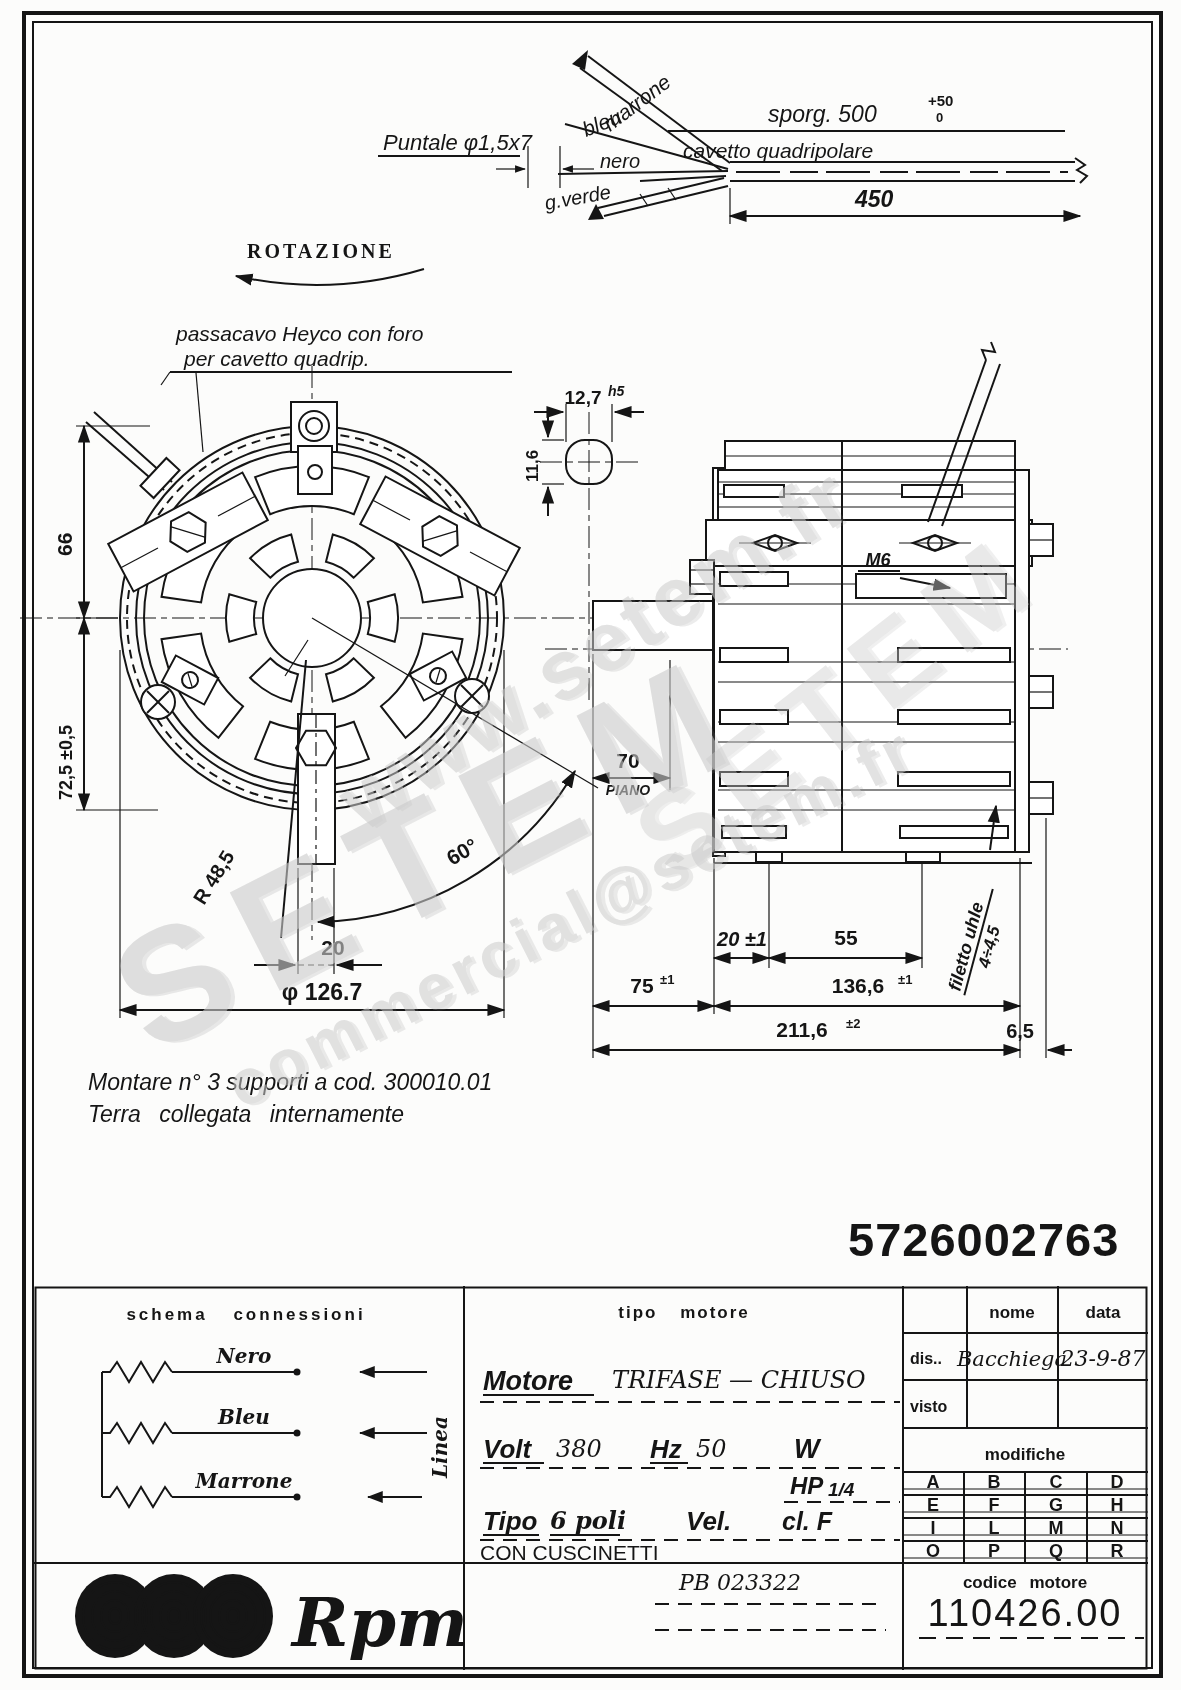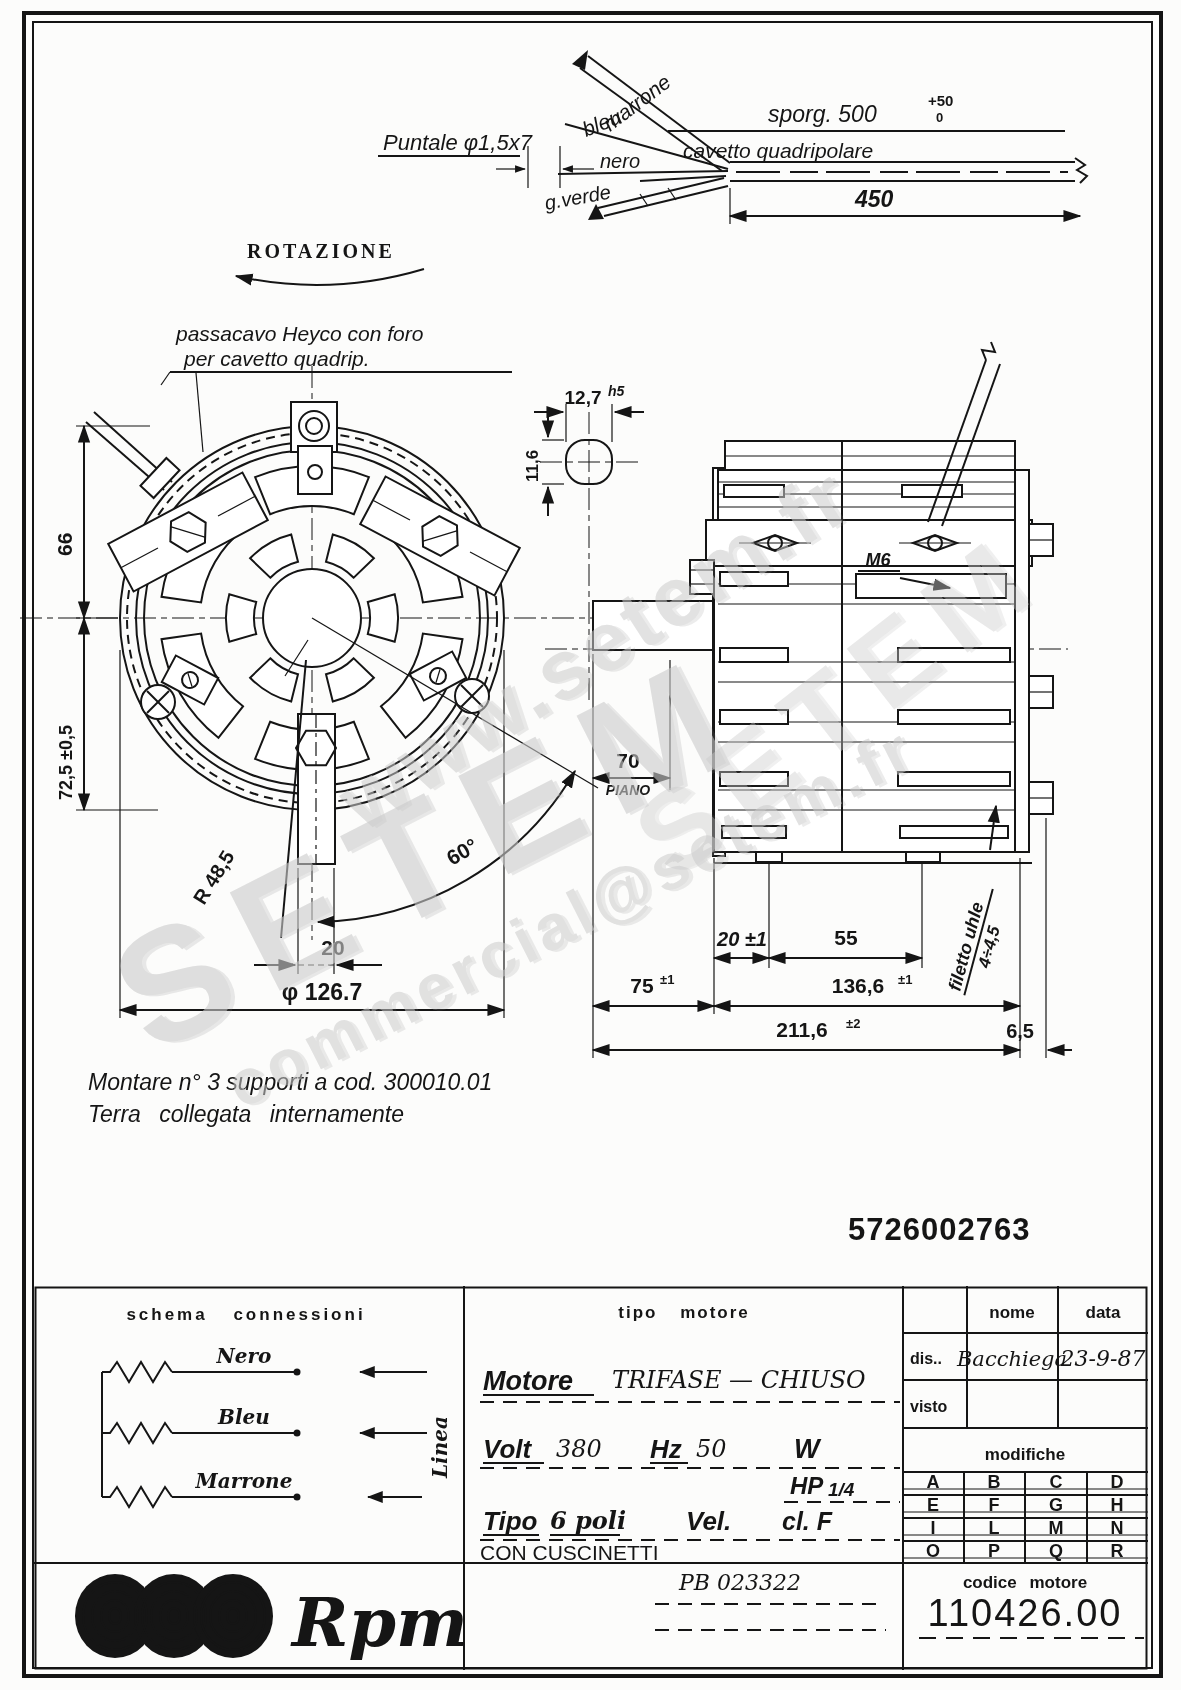--- a/index.html
+++ b/index.html
@@ -17,21 +17,21 @@
   .hw{font-family:"DejaVu Serif",serif;font-style:italic;}
   .dash{stroke-dasharray:14 9;}
   .cl{stroke-width:1;stroke-dasharray:22 5 6 5;}
   .thin{stroke-width:1.2;}
   .wm{position:absolute;color:#cbcbcb;font-weight:bold;white-space:nowrap;pointer-events:none;
       text-shadow:3px 3px 0 rgba(140,140,140,0.30);font-family:"Liberation Sans",sans-serif;}
   #wm1{left:300px;top:600px;font-size:84px;transform:rotate(-33deg);opacity:.55;letter-spacing:4px;}
   #wm2{left:90px;top:760px;font-size:160px;transform:rotate(-27deg);opacity:.6;letter-spacing:26px;}
   #wm2b{left:600px;top:640px;font-size:112px;transform:rotate(-38deg);opacity:.42;letter-spacing:18px;}
   #wm3{left:190px;top:880px;font-size:64px;transform:rotate(-27deg);opacity:.55;letter-spacing:5px;}
-  #bignum{position:absolute;left:848px;top:1212px;font-size:31px;font-weight:bold;letter-spacing:1px;}
+  #bignum{position:absolute;left:848px;top:1212px;font-size:47px;font-weight:bold;letter-spacing:1px;}
 </style>
 </head>
 <body>
 
 <div id="sheet">
 
   <svg width="1181" height="1185" viewBox="0 0 1181 1185">
     <defs>
       <marker id="arr" viewBox="0 0 10 10" refX="9.2" refY="5" markerWidth="9" markerHeight="9" orient="auto-start-reverse">
         <path d="M0,1.6 L10,5 L0,8.4 Z" style="fill:#151515;stroke:none;"></path>

